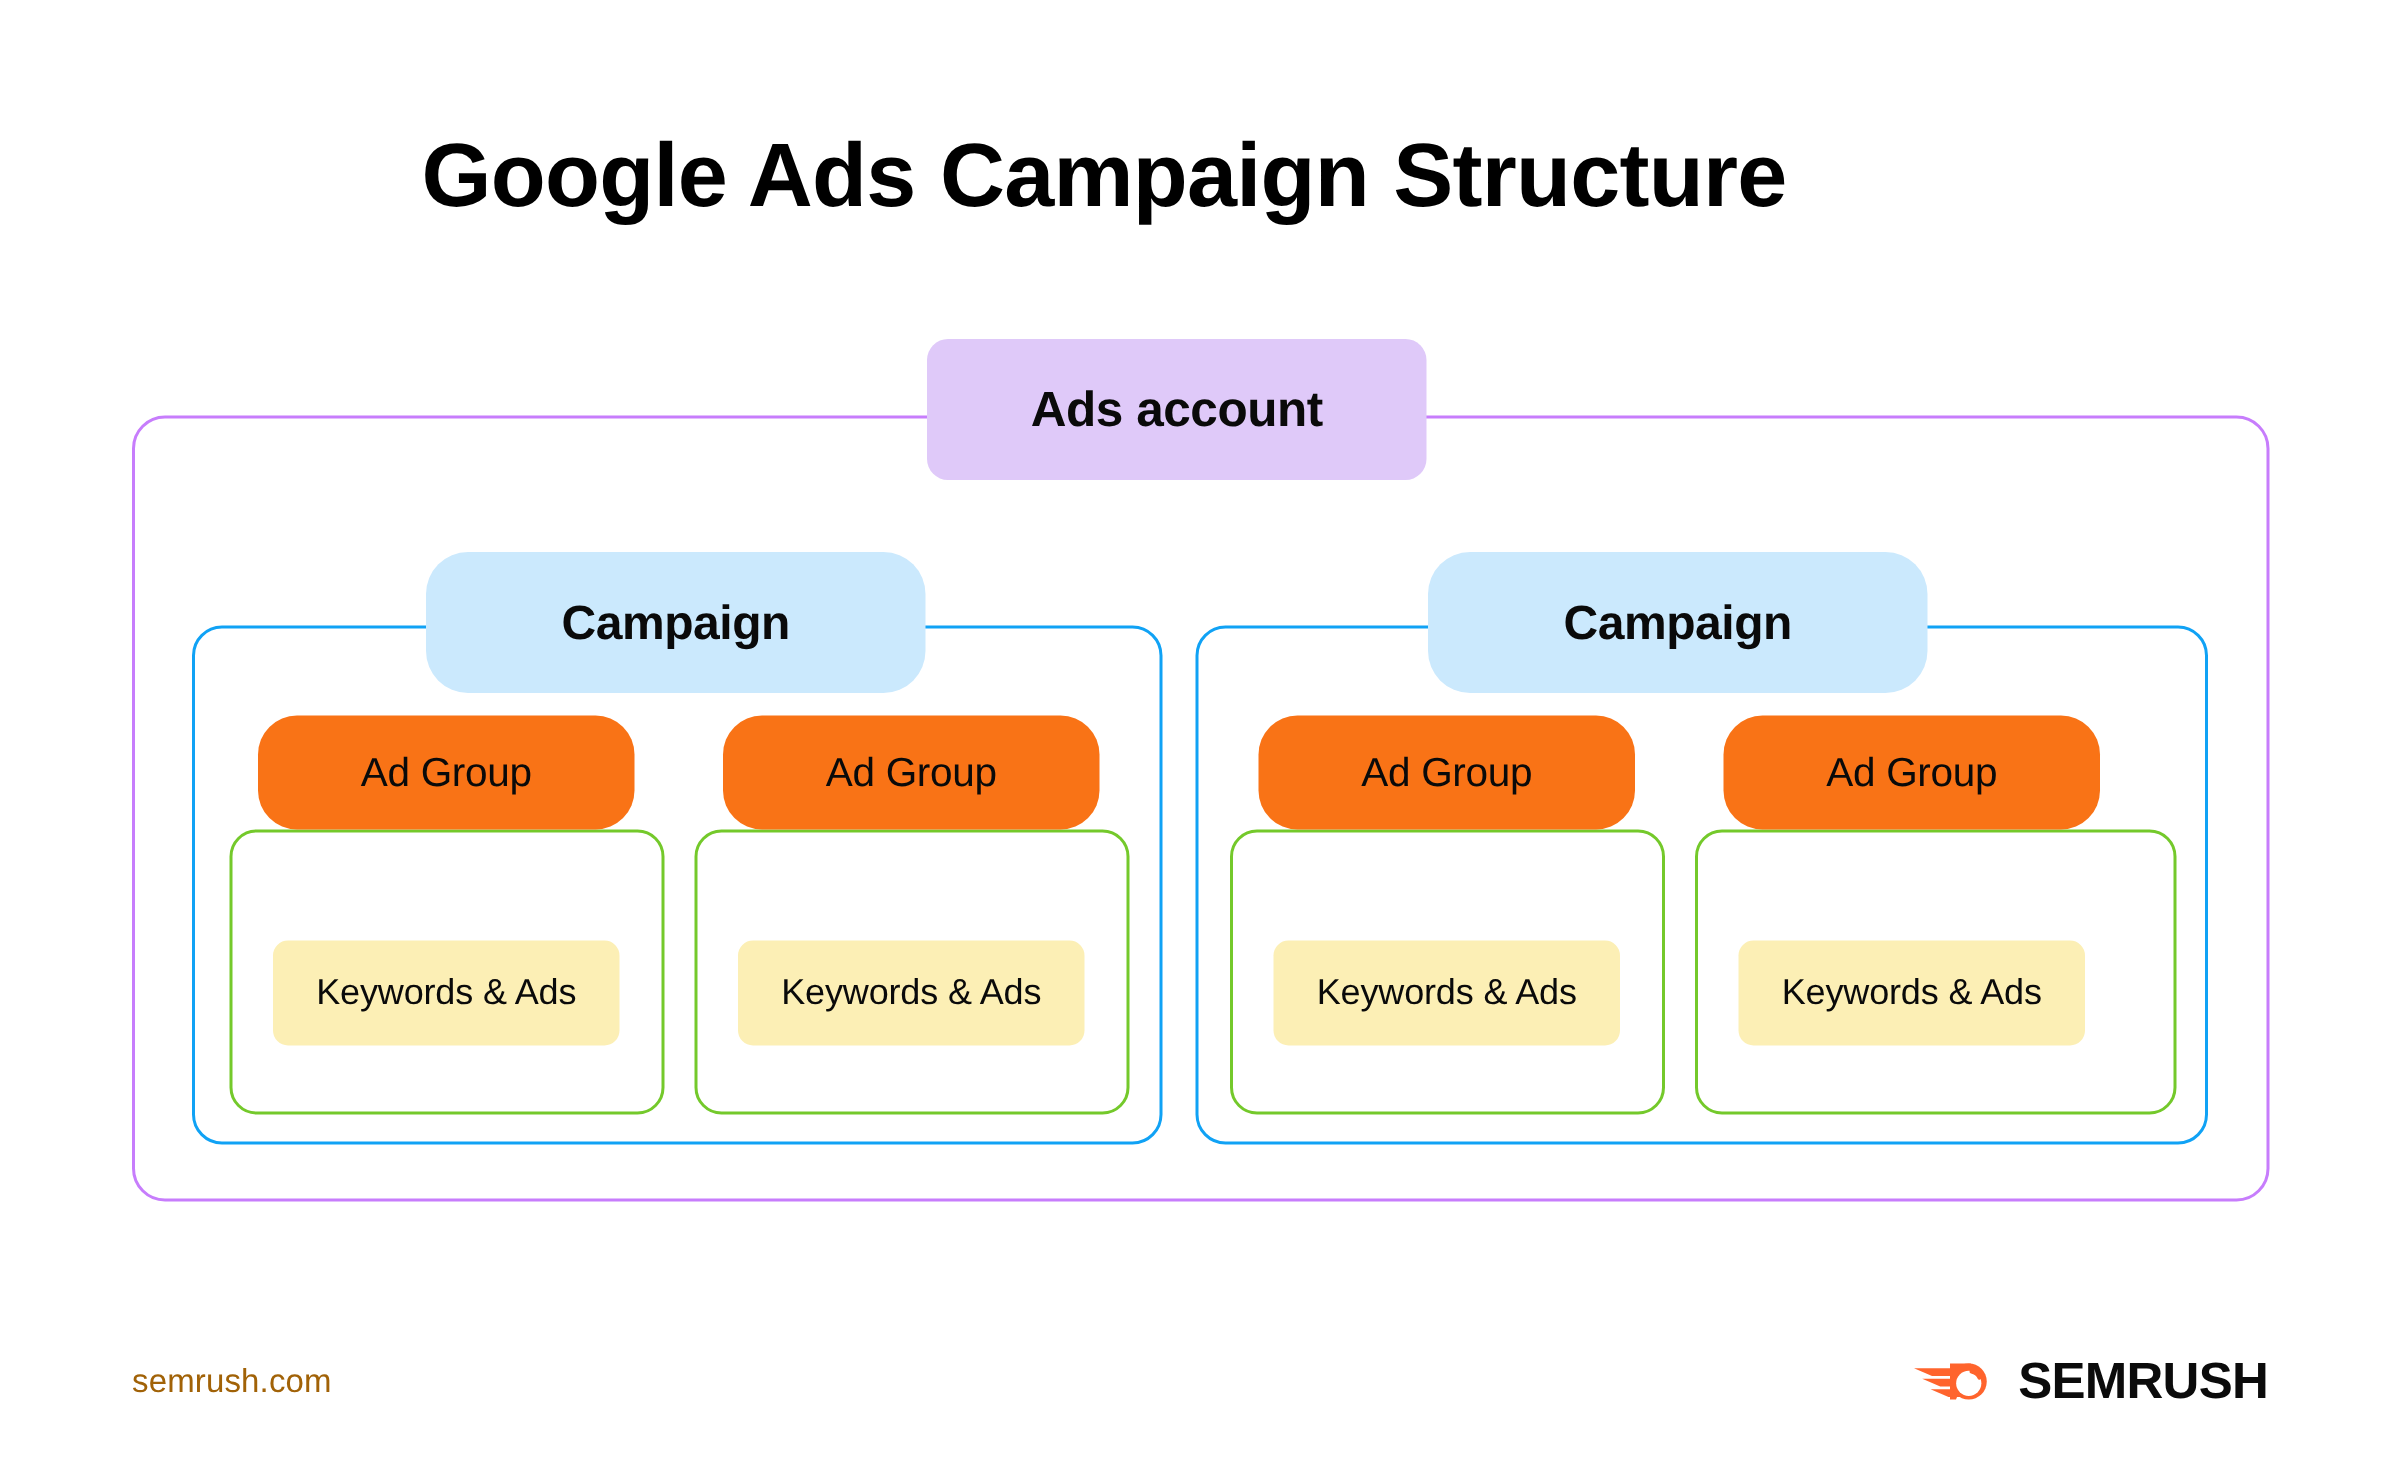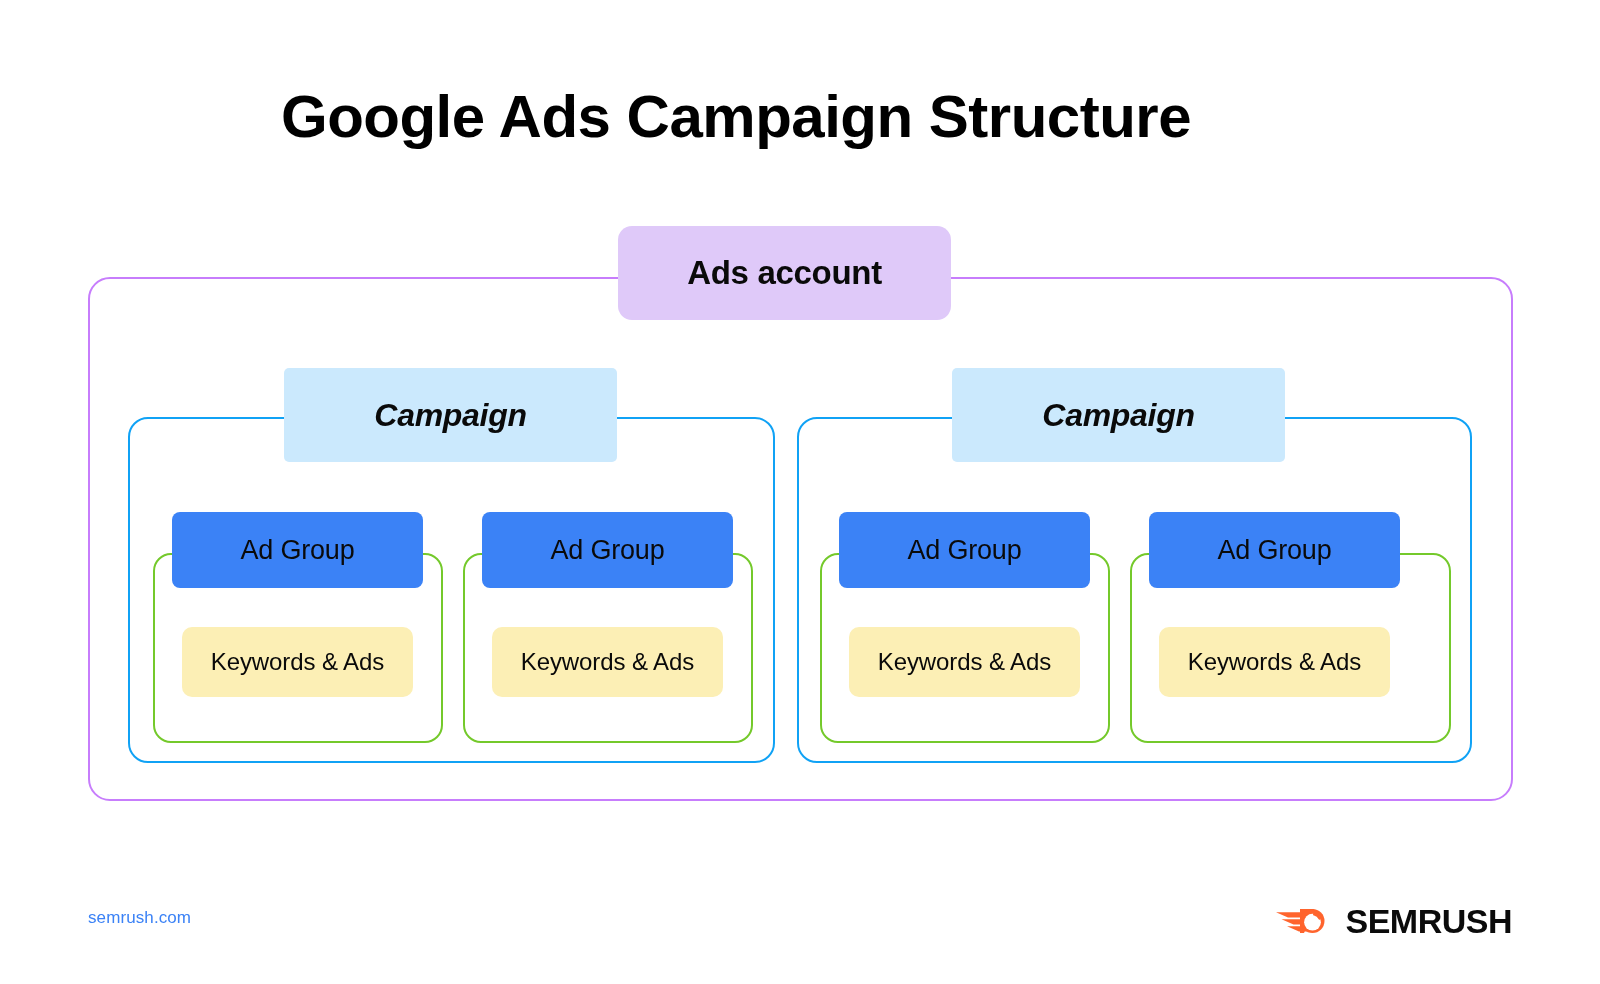--- a/index.html
+++ b/index.html
@@ -98,34 +98,33 @@
     border-radius: 14px;
     font-size: 33px;
     font-weight: 700;
     letter-spacing: -0.3px;
   }
 
   .chip-campaign {
     top: 368px;
     height: 94px;
     background: #CBE9FD;
-    border-radius: 5px;
+    border-radius: 28px;
     font-size: 32px;
     font-weight: 700;
     letter-spacing: -0.3px;
-    font-style: italic;
   }
   .chip-campaign-1 { left: 284px; width: 333px; }
   .chip-campaign-2 { left: 952px; width: 333px; }
 
   .chip-adgroup {
-    top: 512px;
+    top: 477px;
     height: 76px;
-    background: #3b82f6;
-    border-radius: 8px;
+    background: #f97316;
+    border-radius: 26px;
     font-size: 27px;
     font-weight: 400;
     letter-spacing: -0.2px;
   }
   .chip-adgroup-1 { left: 172px;  width: 251px; }
   .chip-adgroup-2 { left: 482px;  width: 251px; }
   .chip-adgroup-3 { left: 839px;  width: 251px; }
   .chip-adgroup-4 { left: 1149px; width: 251px; }
 
   .chip-keywords {
@@ -140,23 +139,23 @@
   .chip-keywords-1 { left: 182px;  width: 231px; }
   .chip-keywords-2 { left: 492px;  width: 231px; }
   .chip-keywords-3 { left: 849px;  width: 231px; }
   .chip-keywords-4 { left: 1159px; width: 231px; }
 
   
   .footer-url {
     position: absolute;
     left: 88px;
     top: 908px;
-    font-size: 17px;
+    font-size: 22px;
     font-weight: 400;
-    color: #3b82f6;
+    color: #a16207;
     letter-spacing: 0.1px;
   }
 
   .brand-logo {
     position: absolute;
     right: 88px;
     top: 898px;
     height: 46px;
     display: flex;
     align-items: center;

